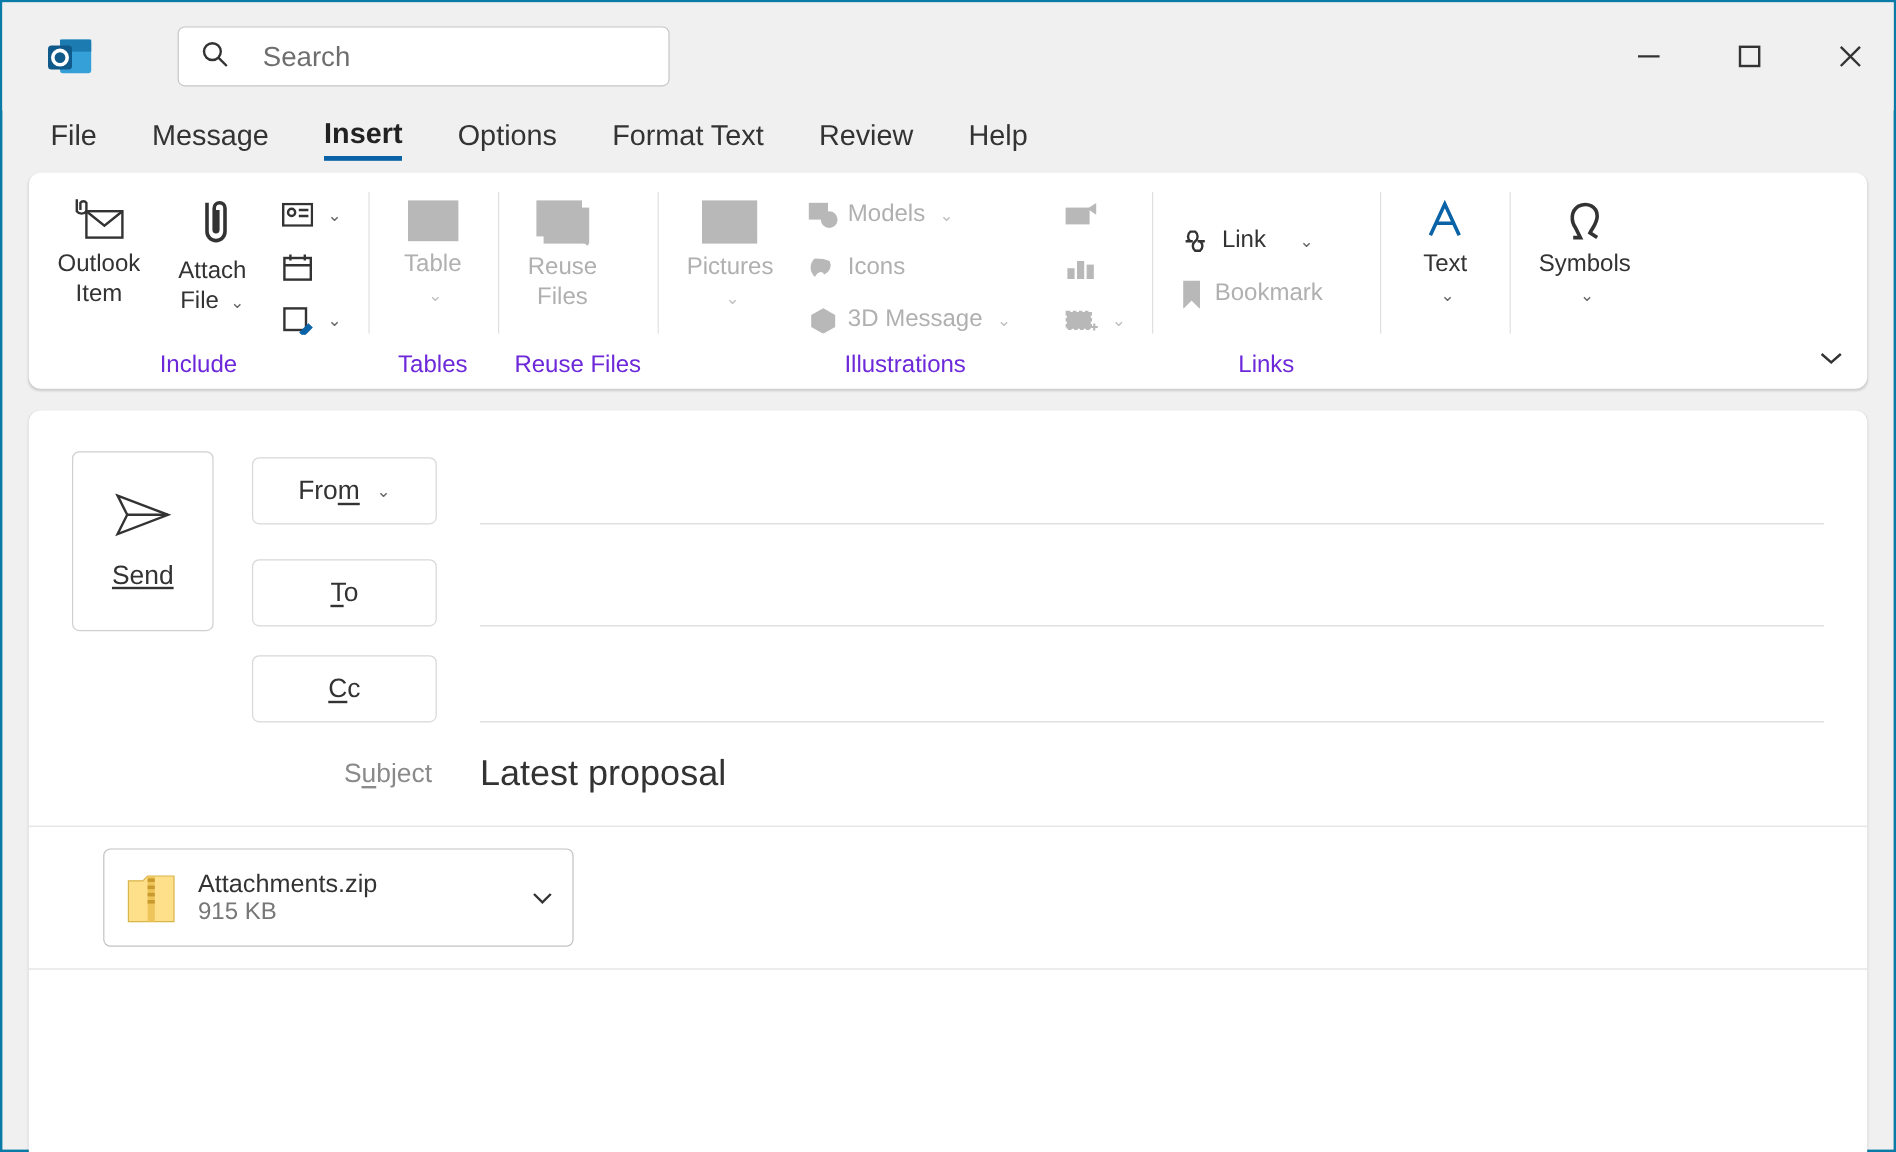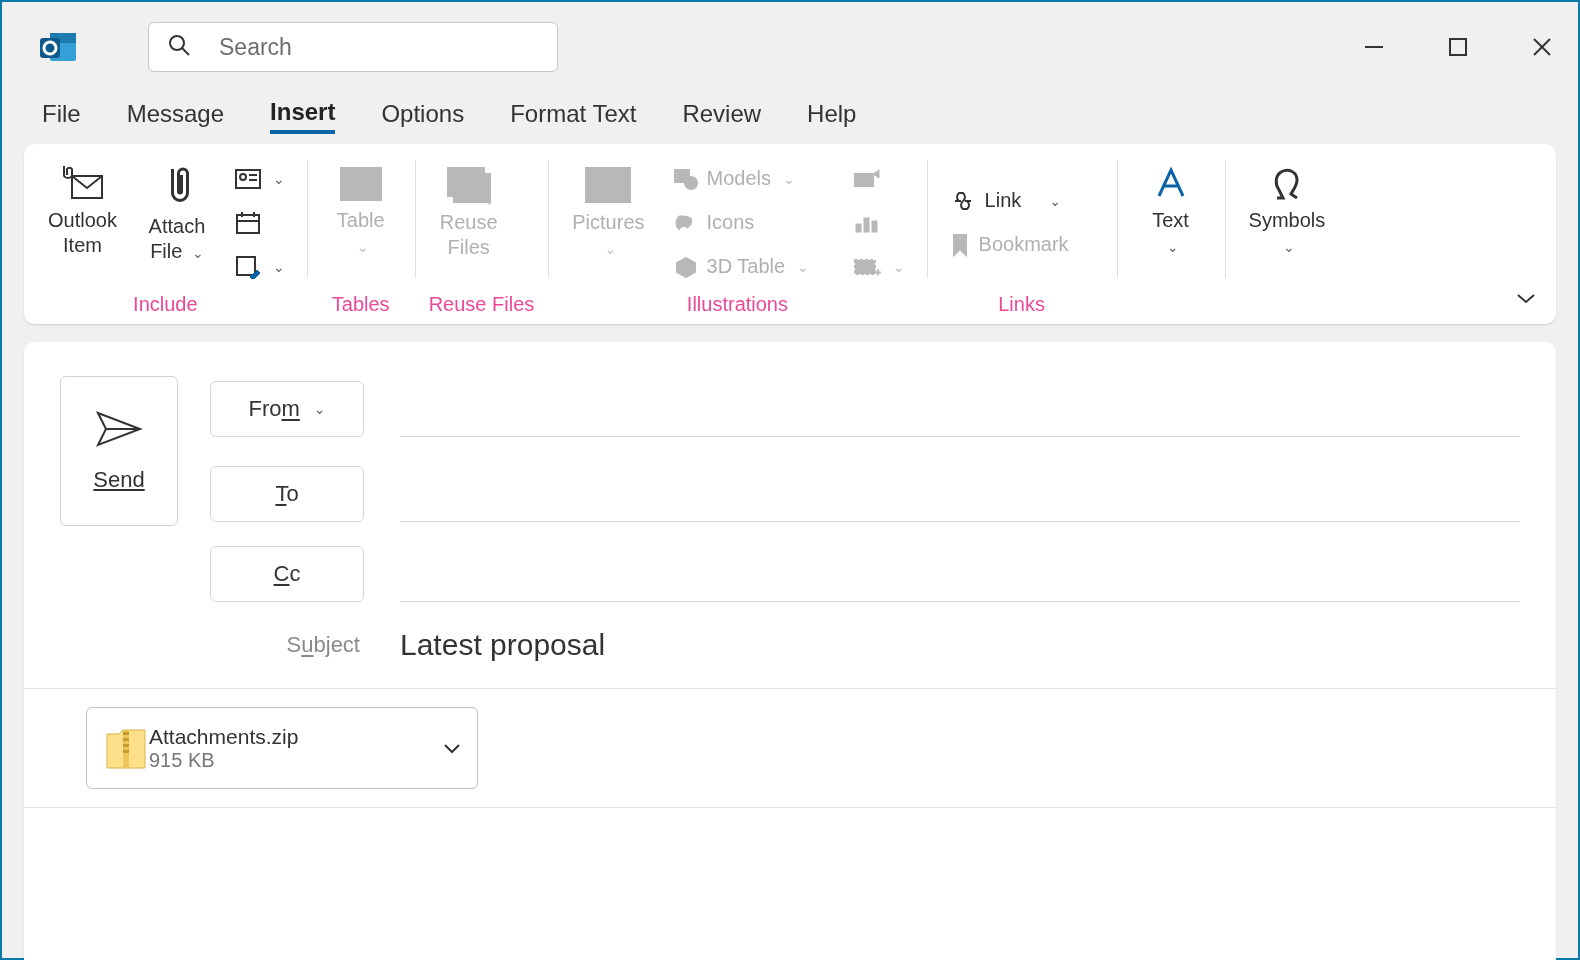--- a/index.html
+++ b/index.html
@@ -93,21 +93,21 @@
     content: "";
     position: absolute;
     left: 0; top: 16px; bottom: 46px;
     width: 1px;
     background: #e0e0e0;
   }
   .ribbon-group-body { flex: 1; display:flex; align-items:center; gap:10px; }
   .ribbon-group-label {
     text-align: center;
     font-size: 20px;
-    color: #ec4899;
+    color: #6d28d9;
     padding-bottom: 6px;
   }
   .big-btn {
     display:flex; flex-direction:column; align-items:center; justify-content:flex-start;
     padding: 6px 10px 0;
     gap: 4px;
     min-width: 80px;
     height: 130px;
     border-radius: 4px;
   }
@@ -193,21 +193,21 @@
     border:none; outline:none;
   }
   .compose-sep { border:none; border-top:1px solid #e0e0e0; margin:0 0; }
   .attachment-area { padding: 18px 62px; }
   .attachment-chip {
     width: 392px; height: 82px;
     border: 1px solid #c2c2c2;
     border-radius: 6px;
     display:flex; align-items:center;
     padding: 0 16px;
-    gap: 0;
+    gap: 16px;
     background:#fff;
   }
   .attachment-chip .info { flex:1; display:flex; flex-direction:column; }
   .attachment-chip .name { font-size:21px; color:#333; }
   .attachment-chip .size { font-size:20px; color:#777; }
   .att-chevron { color:#555; font-size:18px; cursor:pointer; }
 
   .svg-stroke { fill:none; stroke:#333; stroke-width:2; }
   .svg-stroke-light { fill:none; stroke:#b8b8b8; stroke-width:2; }
 </style>
@@ -371,21 +371,21 @@
                 <path d="M6 4 C2 8 2 14 6 18 C8 14 12 13 14 16 C18 14 20 10 18 6 C14 4 10 4 6 4" fill="#ccc"></path>
                 <circle cx="10" cy="9" r="1.5" fill="#888"></circle>
               </svg>
             <span class="lbl">Icons</span>
           </div>
           <div class="small-btn disabled">
             <svg width="26" height="22" viewBox="0 0 26 22">
                 <path d="M13 2 L22 7 L22 16 L13 21 L4 16 L4 7 Z" class="svg-stroke-light"></path>
                 <path d="M4 7 L13 12 L22 7 M13 12 V21" class="svg-stroke-light"></path>
               </svg>
-            <span class="lbl">3D Table</span>
+            <span class="lbl">3D Message</span>
             <span class="chev">⌄</span>
           </div>
         </div>
         <div class="stack-col" style="margin-left:18px">
           <div class="small-btn disabled">
             <svg width="28" height="22" viewBox="0 0 28 22">
                 <rect x="2" y="6" width="18" height="12" class="svg-stroke-light"></rect>
                 <path d="M20 6 L26 2 L26 10 Z" fill="#ccc"></path>
               </svg>
           </div>

